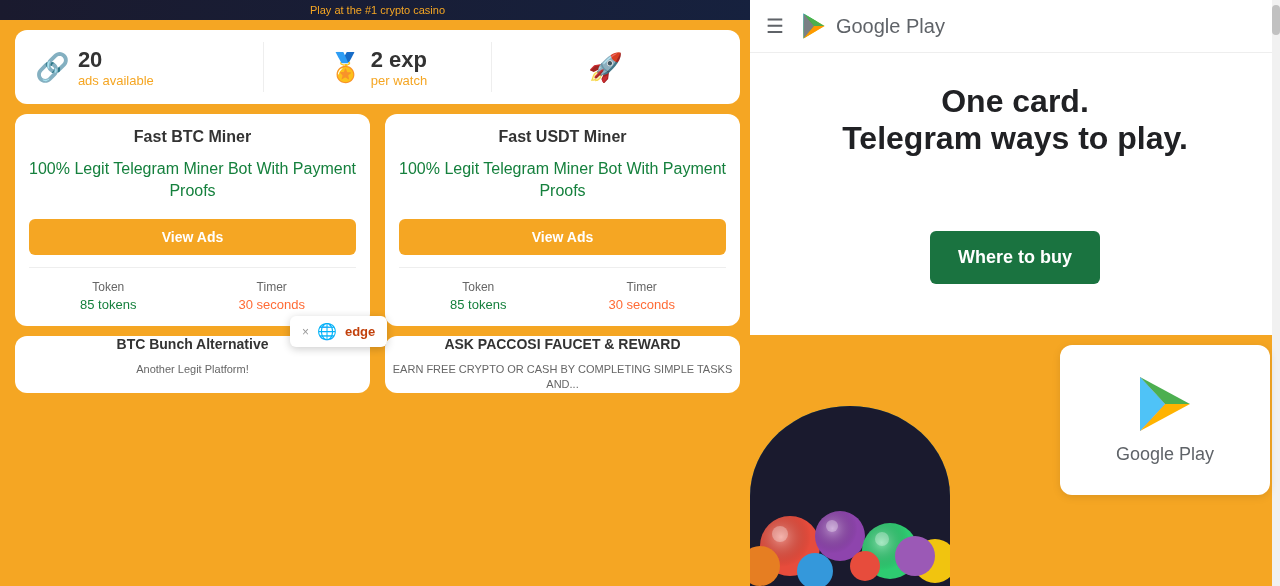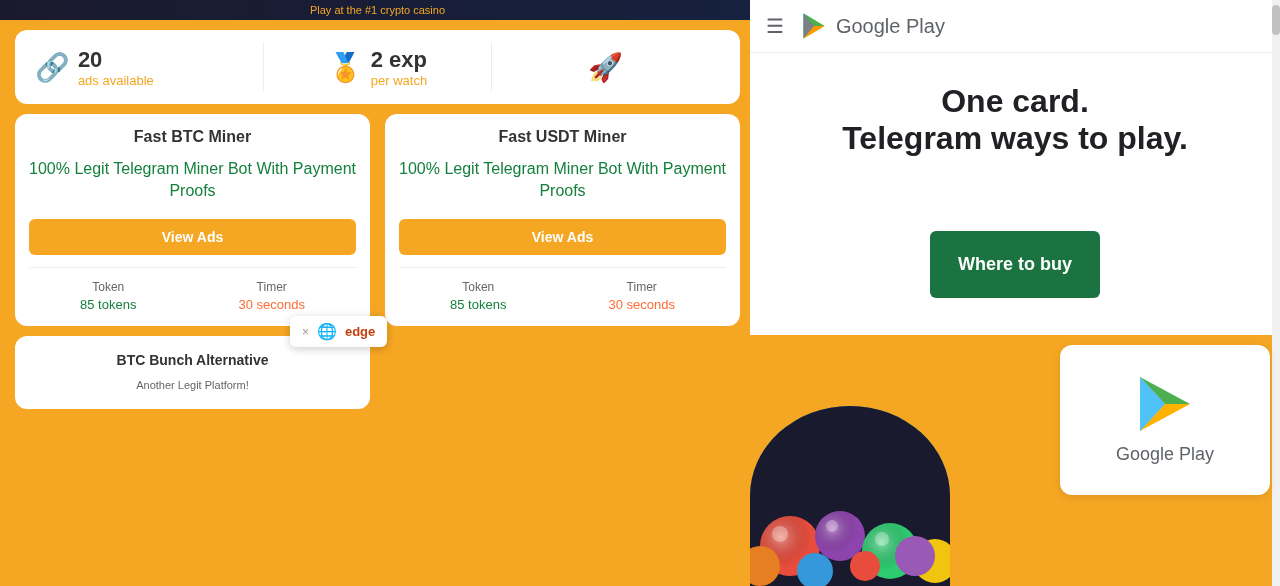--- a/index.html
+++ b/index.html
@@ -139,21 +139,21 @@
     .bottom-grid {
       display: grid;
       grid-template-columns: 1fr 1fr;
       gap: 15px;
       margin: 0 15px;
     }
 
     .bottom-card {
       background: white;
       border-radius: 12px;
-      padding: 16px;
+      padding: 0;
       text-align: center;
     }
 
     .bottom-title {
       font-size: 14px;
       font-weight: bold;
       color: #333;
       margin-bottom: 10px;
     }
 
@@ -264,21 +264,21 @@
       font-weight: bold;
       color: #202124;
       display: block;
     }
 
     .where-to-buy-btn {
       background: #1a7340;
       color: white;
       border: none;
       border-radius: 6px;
-      padding: 23px 28px;
+      padding: 16px 28px;
       font-size: 18px;
       font-weight: bold;
       cursor: pointer;
       margin-bottom: 30px;
     }
 
     .gplay-bottom {
       position: relative;
       width: 100%;
       flex: 1;
@@ -429,20 +429,24 @@
         </div>
       </div>
     </div>
 
   </div>
 
   <div class="bottom-grid">
     <div class="bottom-card">
       <div class="bottom-title">BTC Bunch Alternative</div>
       <div class="bottom-desc">Another Legit Platform!</div>
+    </div>
+    <div class="bottom-card">
+      <div class="bottom-title">ASK PACCOSI FAUCET &amp; REWARD</div>
+      <div class="bottom-desc">EARN FREE CRYPTO OR CASH BY COMPLETING SIMPLE TASKS AND...</div>
     </div>
   </div>
 
   <div class="edge-popup">
     <span class="edge-x">×</span>
     <span class="edge-logo">🌐</span>
     <span class="edge-text">edge</span>
   </div>
 
 </div>

